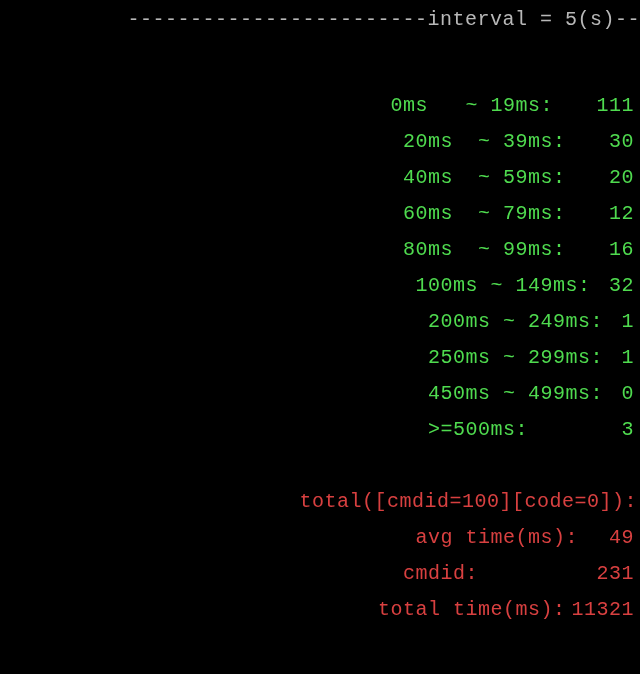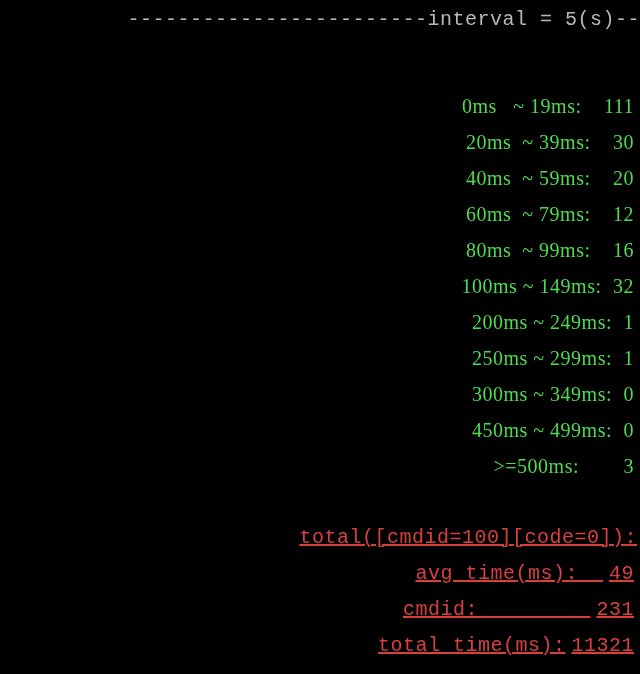--- a/index.html
+++ b/index.html
@@ -25,46 +25,43 @@
       font-size: 20px;
       padding-top: 2px;
       padding-bottom: 20px;
     }
     .histogram {
       color: #4fdb4f;
       margin-top: 30px;
     }
     .hist-row {
       white-space: pre;
-      font-family: Liberation Serif, serif;
     }
     .summary {
       color: #d84040;
       margin-top: 30px;
     }
     .summary-row {
       white-space: pre;
-      text-decoration: underline;
     }
   </style>
 </head>
 <body>
 
 <div class="header">------------------------interval = 5(s)--</div>
 
 <div class="histogram">
   <div class="hist-row"><span>0ms   ~ 19ms:   </span><span>111</span></div>
   <div class="hist-row"><span>20ms  ~ 39ms:   </span><span>30</span></div>
   <div class="hist-row"><span>40ms  ~ 59ms:   </span><span>20</span></div>
   <div class="hist-row"><span>60ms  ~ 79ms:   </span><span>12</span></div>
   <div class="hist-row"><span>80ms  ~ 99ms:   </span><span>16</span></div>
   <div class="hist-row"><span>100ms ~ 149ms: </span><span>32</span></div>
   <div class="hist-row"><span>200ms ~ 249ms: </span><span>1</span></div>
   <div class="hist-row"><span>250ms ~ 299ms: </span><span>1</span></div>
-  <div class="hist-row"><span>300ms ~ 349ms: </span><span>0</span></div>
   <div class="hist-row"><span>450ms ~ 499ms: </span><span>0</span></div>
   <div class="hist-row"><span>&gt;=500ms:       </span><span>3</span></div>
 </div>
 
 <div class="summary">
   <div class="summary-row">total([cmdid=100][code=0]):</div>
   <div class="summary-row"><span>avg time(ms):  </span><span>49</span></div>
   <div class="summary-row"><span>cmdid:         </span><span>231</span></div>
   <div class="summary-row"><span>total time(ms):</span><span>11321</span></div>
 </div>

